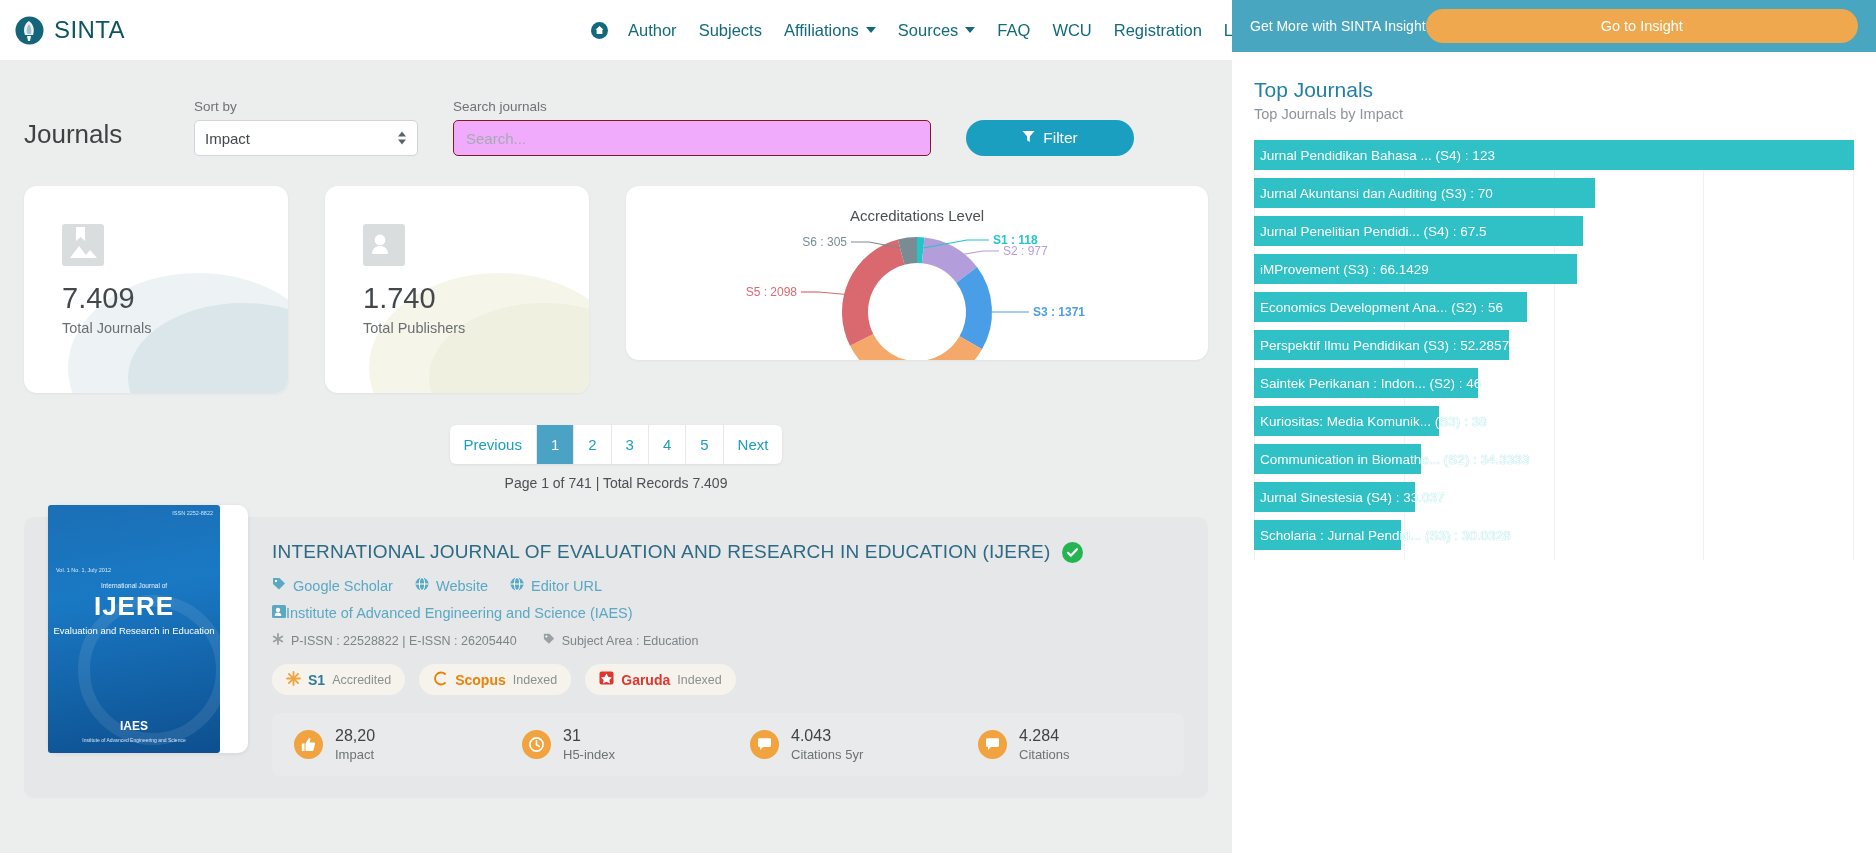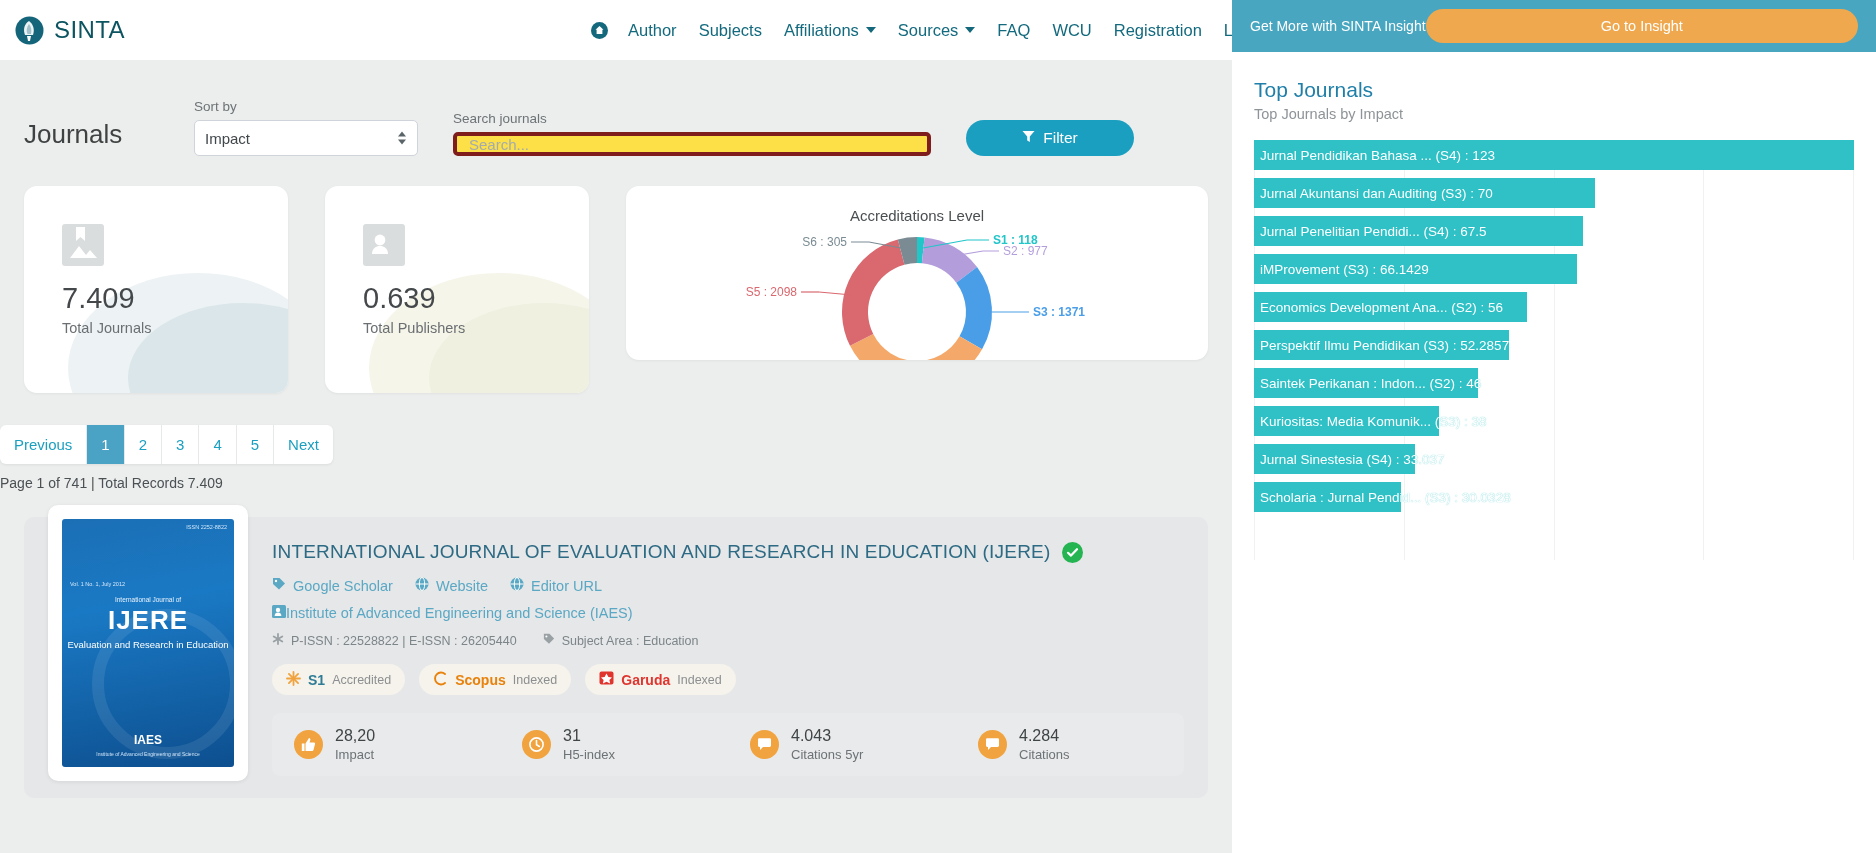--- a/index.html
+++ b/index.html
@@ -69,22 +69,22 @@
   .tri-up {
     width: 0; height: 0; border-left: 4.5px solid transparent;
     border-right: 4.5px solid transparent; border-bottom: 5px solid #5a6569;
   }
   .tri-down {
     width: 0; height: 0; border-left: 4.5px solid transparent;
     border-right: 4.5px solid transparent; border-top: 5px solid #5a6569;
   }
   .search-wrap { margin-left: 35px; }
   .search-box {
-    width: 478px; height: 24px; border: 4px solid #7f1d1d; border-radius: 5px;
-    background: #fde047; font-size: 15px; color: #41474a; padding: 0 12px;
+    width: 478px; height: 36px; border: 1px solid #7f1d1d; border-radius: 5px;
+    background: #f0abfc; font-size: 15px; color: #41474a; padding: 0 12px;
     font-family: "Liberation Sans", sans-serif; outline: none;
   }
   .search-box::placeholder { color: #a3abaf; }
   .filter-btn {
     margin-left: 35px; width: 168px; height: 36px; border-radius: 18px;
     background: #1b9fc0; color: #fff; font-size: 15.5px; border: none;
     display: flex; align-items: center; justify-content: center; gap: 8px;
     cursor: pointer; font-family: "Liberation Sans", sans-serif;
   }
 
@@ -120,21 +120,21 @@
     position: relative; overflow: hidden;
     box-shadow: 0 1px 3px rgba(0,0,0,.05);
   }
   .donut-title {
     text-align: center; font-size: 15px; color: #4a4f52; padding-top: 21px;
   }
   .donut-wrap { position: relative; width: 100%; height: 165px; }
   .donut-svg { position: absolute; left: 50%; transform: translateX(-50%); top: -4px; }
 
   
-  .pager-zone { padding-top: 32px; text-align: left; }
+  .pager-zone { padding-top: 32px; text-align: center; }
   .pager {
     display: inline-flex; background: #fff; border-radius: 6px; overflow: hidden;
     box-shadow: 0 1px 3px rgba(0,0,0,.07);
   }
   .pager a {
     display: flex; align-items: center; justify-content: center;
     min-width: 36px; height: 39px; padding: 0 14px; font-size: 15px;
     color: #1b9fc0; border-right: 1px solid #e6e9ea; cursor: pointer;
     text-decoration: none;
   }
@@ -143,21 +143,21 @@
   .pager-info { font-size: 14px; color: #4b5053; margin-top: 11px; }
 
   
   .journal-row {
     margin: 26px 24px 0 24px; background: #e6e7e8; border-radius: 10px;
     display: flex; padding: 22px 24px; gap: 22px; min-height: 200px;
     position: relative;
   }
   .cover-card {
     width: 200px; flex: none; background: #fff; border-radius: 10px;
-    padding: 14px; position: absolute; left: 24px; top: -12px;
+    position: absolute; left: 24px; top: -12px;
     box-shadow: 0 1px 4px rgba(0,0,0,.08);
   }
   .cover-img {
     width: 172px; height: 248px; border-radius: 3px;
     background: linear-gradient(170deg,#1b6fb5 0%,#1a79c4 35%,#0d4f8f 100%);
     position: relative; overflow: hidden; color: #fff;
     font-family: "Liberation Sans", sans-serif;
   }
   .cover-issn {
     position: absolute; top: 5px; right: 7px; font-size: 5.5px; color: #cfe6fb;
@@ -378,21 +378,21 @@
           <svg width="42" height="42" viewBox="0 0 42 42">
             <rect x="4" y="4" width="30" height="34" rx="2" fill="#dadddd"></rect>
             <circle cx="17" cy="16" r="5.4" fill="#fff"></circle>
             <path d="M9 30 C9 24.5 13 22 17 22 C21 22 25 24.5 25 30 Z" fill="#fff"></path>
             <rect x="34" y="9" width="5" height="4" fill="#dadddd"></rect>
             <rect x="34" y="16" width="5" height="4" fill="#dadddd"></rect>
             <rect x="34" y="23" width="5" height="4" fill="#dadddd"></rect>
             <rect x="34" y="30" width="5" height="4" fill="#dadddd"></rect>
           </svg>
         </div>
-        <div class="stat-num">0.639</div>
+        <div class="stat-num">1.740</div>
         <div class="stat-label">Total Publishers</div>
       </div>
 
       <div class="donut-card">
         <div class="donut-title">Accreditations Level</div>
         <div class="donut-wrap">
           <svg class="donut-svg" width="560" height="170" viewBox="0 0 560 170">
 
             <g id="donut-slices">
                 <path d="M 280 30 A 62 62 0 0 1 286.19396712307696 30.31017287041371" stroke="#21c6c9" stroke-width="26" fill="none"></path>
@@ -661,20 +661,24 @@
             </div>
             <div class="bar-row">
               <div class="bar" style="width: 224.39px; background: rgb(47, 193, 198);"></div>
               <span class="bar-label">Saintek Perikanan : Indon... (S2) : 46</span>
             </div>
             <div class="bar-row">
               <div class="bar" style="width: 185.366px; background: rgb(47, 193, 198);"></div>
               <span class="bar-label">Kuriositas: Media Komunik... (S3) : 38</span>
             </div>
             <div class="bar-row">
+              <div class="bar" style="width: 167.48px; background: rgb(47, 193, 198);"></div>
+              <span class="bar-label">Communication in Biomathe... (S2) : 34.3333</span>
+            </div>
+            <div class="bar-row">
               <div class="bar" style="width: 161.156px; background: rgb(47, 193, 198);"></div>
               <span class="bar-label">Jurnal Sinestesia (S4) : 33.037</span>
             </div>
             <div class="bar-row">
               <div class="bar" style="width: 146.501px; background: rgb(47, 193, 198);"></div>
               <span class="bar-label">Scholaria : Jurnal Pendid... (S3) : 30.0328</span>
             </div>
           </div>
       </div>
     </div>

